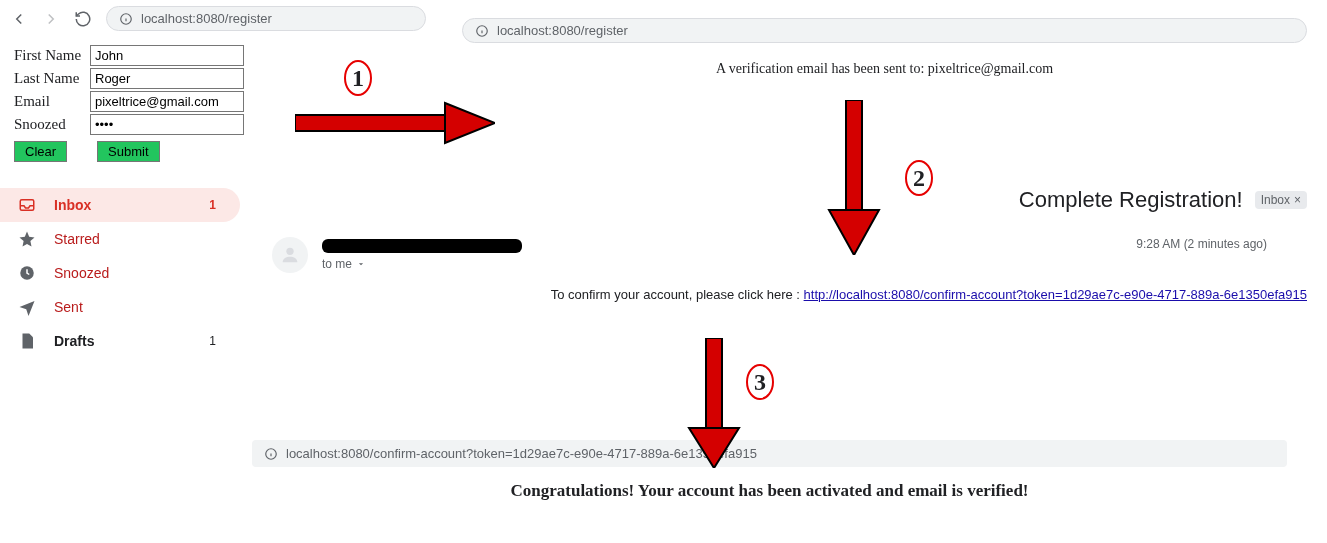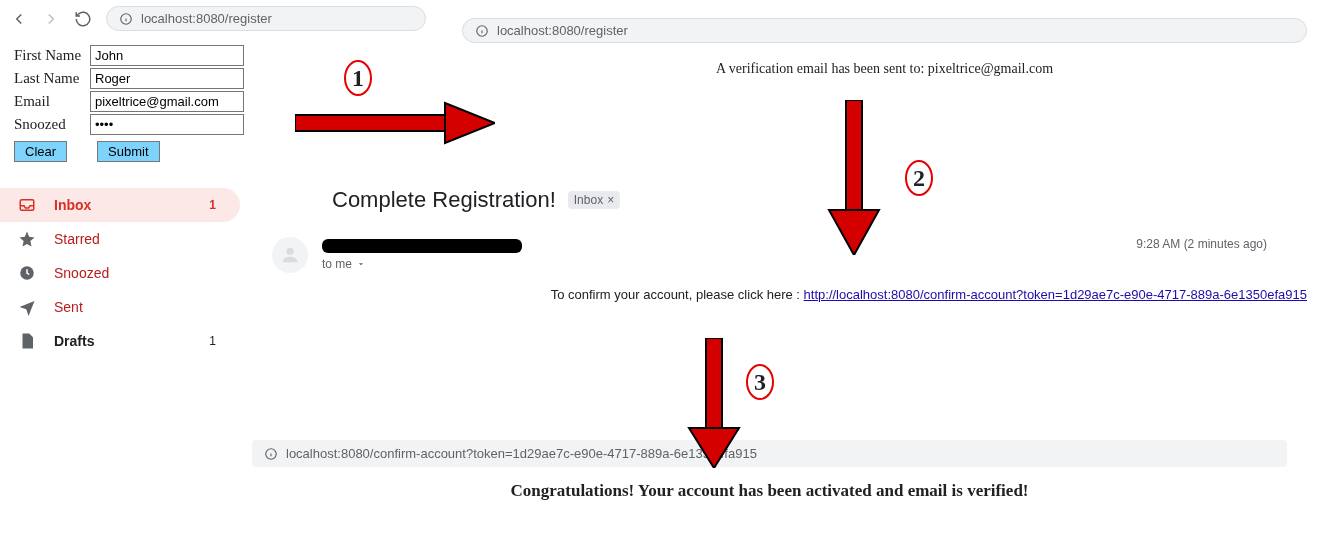--- a/index.html
+++ b/index.html
@@ -27,41 +27,41 @@
     font-size:13px;
   }
   .url-bar.small { width:320px; }
   .url-bar.wide { flex:1; }
   svg { display:block; }
   .info-icon { width:14px; height:14px; }
   .form-block { padding: 8px 14px; font-family: "Times New Roman", serif; font-size:15px; }
   .form-row { display:flex; align-items:center; margin-bottom:2px; }
   .form-row label { width:76px; }
   .form-row input { width:154px; border:1px solid #767676; padding:2px 4px; font-family:Arial; font-size:13px; }
-  .btn { border:1px solid #767676; background:#7dd3fc; padding:2px 10px; font-size:13px; cursor:pointer; font-family:Arial; }
+  .btn { border:1px solid #767676; background:#22c55e; padding:2px 10px; font-size:13px; cursor:pointer; font-family:Arial; }
   .form-buttons { display:flex; gap:30px; margin-top:6px; }
   .gmail-nav { margin-top:18px; }
   .gmail-item {
     display:flex; align-items:center; gap:18px;
     padding:8px 18px; border-radius:0 18px 18px 0;
     color:#b91c1c; font-size:14px; cursor:pointer;
   }
   .gmail-item .count { margin-left:auto; margin-right:6px; font-size:12px; }
   .gmail-item.active { background:#fce8e6; color:#d93025; font-weight:700; }
   .icon16 { width:18px; height:18px; display:flex; align-items:center; justify-content:center; }
   .right-col {
     position:absolute; left:462px; top:18px; right:20px;
   }
   .verify-msg {
     font-family:"Times New Roman", serif; font-size:14px;
     text-align:center; margin-top:18px;
   }
   .email-head {
     display:flex; align-items:center; gap:12px;
-    font-size:22px; color:#202124; margin-left:-130px; margin-top:110px;
+    font-size:22px; color:#202124; margin-left:-130px; margin-top:110px;justify-content:flex-end;
   }
   .inbox-chip {
     background:#e8eaed; color:#5f6368; font-size:12px;
     padding:2px 6px; border-radius:4px; display:inline-flex; align-items:center; gap:4px;
   }
   .email-body { margin-left:-190px; margin-top:24px; }
   .row-sender { display:flex; align-items:flex-start; gap:14px; }
   .avatar { width:36px; height:36px; border-radius:50%; background:#f1f3f4; display:flex; align-items:center; justify-content:center; }
   .redact { width:200px; height:14px; background:#000; border-radius:6px; margin-top:2px; }
   .meta-line { color:#5f6368; font-size:12px; margin-top:4px; display:flex; align-items:center; gap:4px; }

